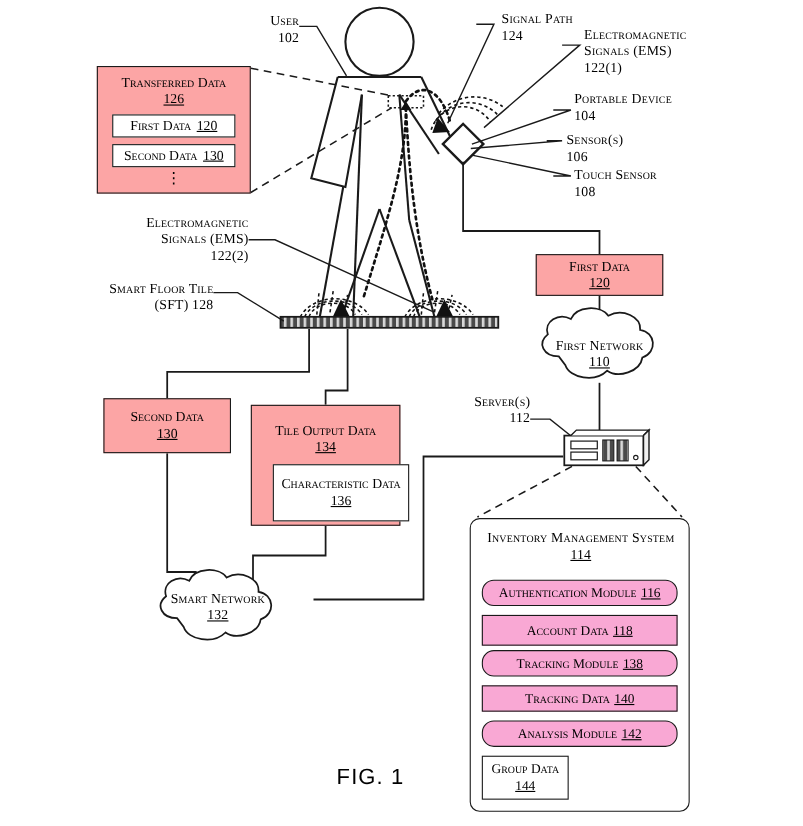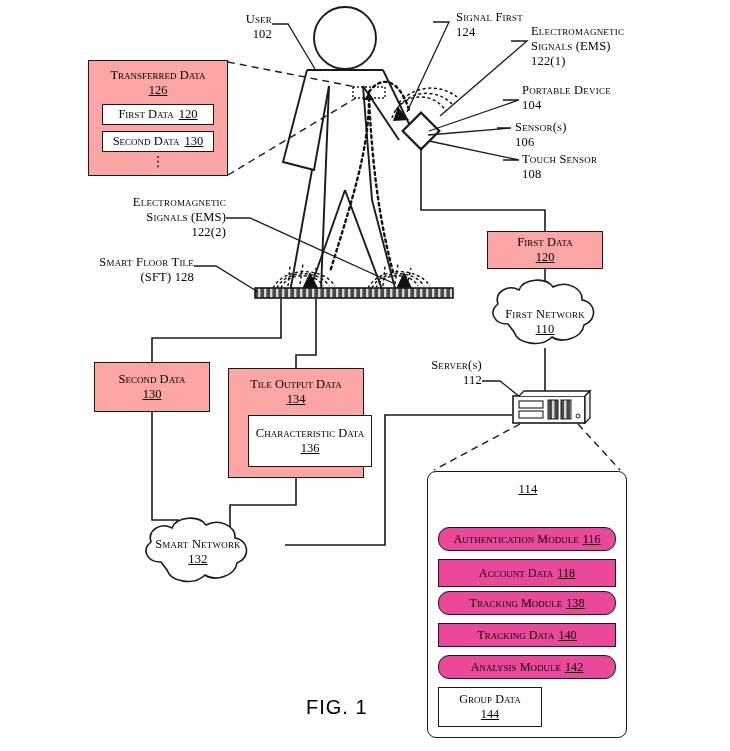--- a/index.html
+++ b/index.html
@@ -22,21 +22,21 @@
        display:flex;flex-direction:column;align-items:center;
        justify-content:center;box-sizing:border-box;}
   .box .t{font-variant:small-caps;font-size:12.5px;line-height:1.2;text-align:center;}
   .box .n{font-size:12.5px;text-decoration:underline;line-height:1.2;}
   .inner{border:1.6px solid #1a1a1a;background:#fff;box-sizing:border-box;
          display:flex;flex-direction:column;align-items:center;justify-content:center;}
 
   .ims{position:absolute;border:1.6px solid #1a1a1a;border-radius:9px;
        background:#fff;box-sizing:border-box;}
   .imsrow{position:absolute;left:10px;right:10px;border:1.5px solid #1a1a1a;
-          background:#ec4899;box-sizing:border-box;display:flex;
+          background:#f9a8d4;box-sizing:border-box;display:flex;
           align-items:center;justify-content:center;
           font-variant:small-caps;font-size:12.2px;white-space:nowrap;}
   .imsrow.round{border-radius:11px;}
   .imsrow .n{font-variant:normal;text-decoration:underline;margin-left:4px;}
 
   .half{position:absolute;border:1.5px solid #1a1a1a;background:#fff;
         box-sizing:border-box;display:flex;flex-direction:column;
         align-items:center;justify-content:center;
         font-variant:small-caps;font-size:12.2px;line-height:1.25;}
   .half .n{font-variant:normal;text-decoration:underline;}
@@ -186,21 +186,21 @@
       <path d="M578,424 L620,470"></path>
     </g>
   </svg>
 
   <div class="lbl rt" style="left:150px;top:12px;width:122px;">
     <div>User</div>
     <div class="num">102</div>
   </div>
 
   <div class="lbl" style="left:456px;top:10px;">
-    <div>Signal First</div>
+    <div>Signal Path</div>
     <div class="num">124</div>
   </div>
 
   <div class="lbl" style="left:531px;top:24px;">
     <div>Electromagnetic</div>
     <div>Signals (EMS)</div>
     <div class="num">122(1)</div>
   </div>
 
   <div class="lbl" style="left:522px;top:83px;">
@@ -251,41 +251,42 @@
   <div class="box" style="left:487px;top:231px;width:116px;height:38px;">
     <div class="t">First Data</div>
     <div class="n">120</div>
   </div>
 
   <div class="box" style="left:94px;top:362px;width:116px;height:50px;">
     <div class="t">Second Data</div>
     <div class="n">130</div>
   </div>
 
-  <div class="box" style="left:228px;top:368px;width:136px;height:110px;justify-content:flex-start;padding-top:8px;">
+  <div class="box" style="left:228px;top:368px;width:136px;height:110px;justify-content:flex-start;padding-top:15px;">
     <div class="t">Tile Output Data</div>
     <div class="n">134</div>
     <div class="inner" style="width:124px;height:52px;margin-top:8px;margin-left:28px;">
       <div class="t">Characteristic Data</div>
       <div class="n">136</div>
     </div>
   </div>
 
   <div class="lbl ctr" style="left:495px;top:307px;width:100px;">
     <div>First Network</div>
     <div class="num u">110</div>
   </div>
 
   <div class="lbl ctr" style="left:141px;top:537px;width:114px;">
     <div>Smart Network</div>
     <div class="num u">132</div>
   </div>
 
   <div class="ims" style="left:427px;top:471px;width:200px;height:267px;">
     <div class="lbl ctr" style="left:0;top:10px;width:200px;">
+      <div>Inventory Management System</div>
       <div class="num u">114</div>
     </div>
 
     <div class="imsrow round" style="top:55px;height:24px;">
       <span>Authentication Module</span>
       <span class="n">116</span>
     </div>
     <div class="imsrow" style="top:87px;height:28px;">
       <span>Account Data</span>
       <span class="n">118</span>
@@ -296,21 +297,21 @@
     </div>
     <div class="imsrow" style="top:151px;height:24px;">
       <span>Tracking Data</span>
       <span class="n">140</span>
     </div>
     <div class="imsrow round" style="top:183px;height:24px;">
       <span>Analysis Module</span>
       <span class="n">142</span>
     </div>
 
-    <div class="half" style="left:10px;top:215px;width:104px;height:40px;">
+    <div class="half" style="left:10px;top:215px;width:79px;height:40px;">
       <div>Group Data</div>
       <div class="n">144</div>
     </div>
   </div>
 
   <div class="fig" style="left:306px;top:696px;">FIG. 1</div>
 
 </div>
 
 </body></html>

